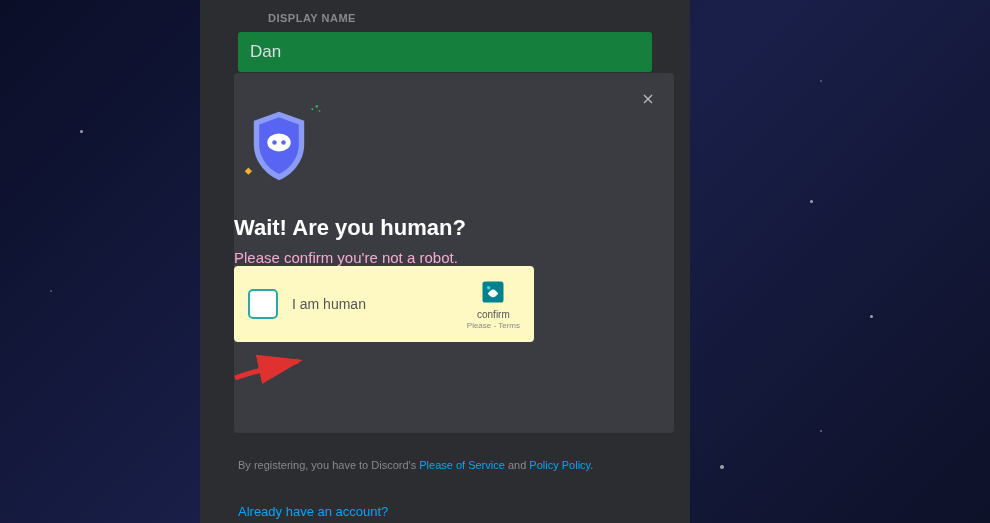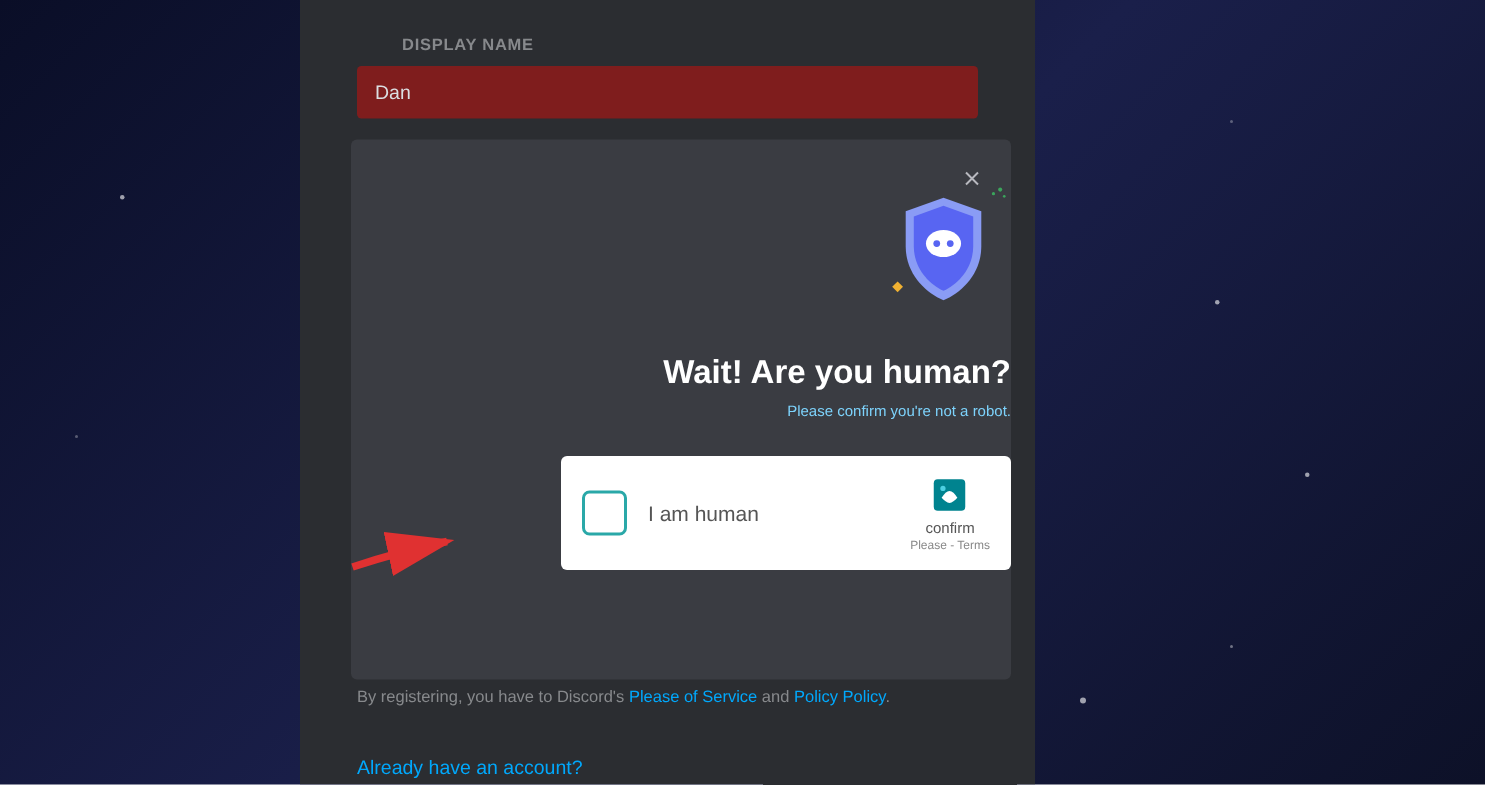--- a/index.html
+++ b/index.html
@@ -26,31 +26,31 @@
       width: 490px;
       height: 523px;
       background: #2b2d31;
       padding: 0 38px;
     }
     .field-label {
       color: #87898c;
       font-size: 11px;
       font-weight: 700;
       letter-spacing: 0.5px;
-      margin-top: 24px;
+      margin-top: 12px;
       text-transform: uppercase;
       padding-left: 30px;
     }
     .text-input {
       width: 100%;
-      background: #7f1d1d;
+      background: #15803d;
       border: none;
       border-radius: 3px;
       color: #dbdee1;
-      font-size: 13px;
+      font-size: 17px;
       padding: 10px 12px;
       margin-top: 8px;
       outline: none;
     }
     .footer-text {
       position: absolute;
       bottom: 52px;
       left: 38px;
       color: #87898c;
       font-size: 11px;
@@ -60,28 +60,28 @@
       position: absolute;
       bottom: 4px;
       left: 38px;
       color: #00a8fc;
       font-size: 13px;
       text-decoration: none;
     }
     .modal {
       position: absolute;
       left: 234px;
-      top: 93px;
+      top: 73px;
       width: 440px;
       height: 360px;
       background: #3a3c42;
       border-radius: 4px;
       display: flex;
       flex-direction: column;
-      align-items: flex-end;
+      align-items: flex-start;
       padding-top: 28px;
     }
     .close-btn {
       position: absolute;
       top: 14px;
       right: 14px;
       width: 24px;
       height: 24px;
       cursor: pointer;
       display: flex;
@@ -95,28 +95,27 @@
       height: 90px;
       margin-bottom: 24px;
     }
     .modal-title {
       color: #ffffff;
       font-size: 22px;
       font-weight: 700;
       margin-bottom: 8px;
     }
     .modal-subtitle {
-      color: #7dd3fc;
-      font-size: 10px;
-      margin-bottom: 24px;
+      color: #f9a8d4;
+      font-size: 15px;
     }
     .captcha-box {
       width: 300px;
       height: 76px;
-      background: #ffffff;
+      background: #fef9c3;
       border-radius: 4px;
       display: flex;
       align-items: center;
       padding: 0 14px;
       position: relative;
     }
     .captcha-check {
       width: 30px;
       height: 30px;
       border: 2px solid #2aa8a8;

